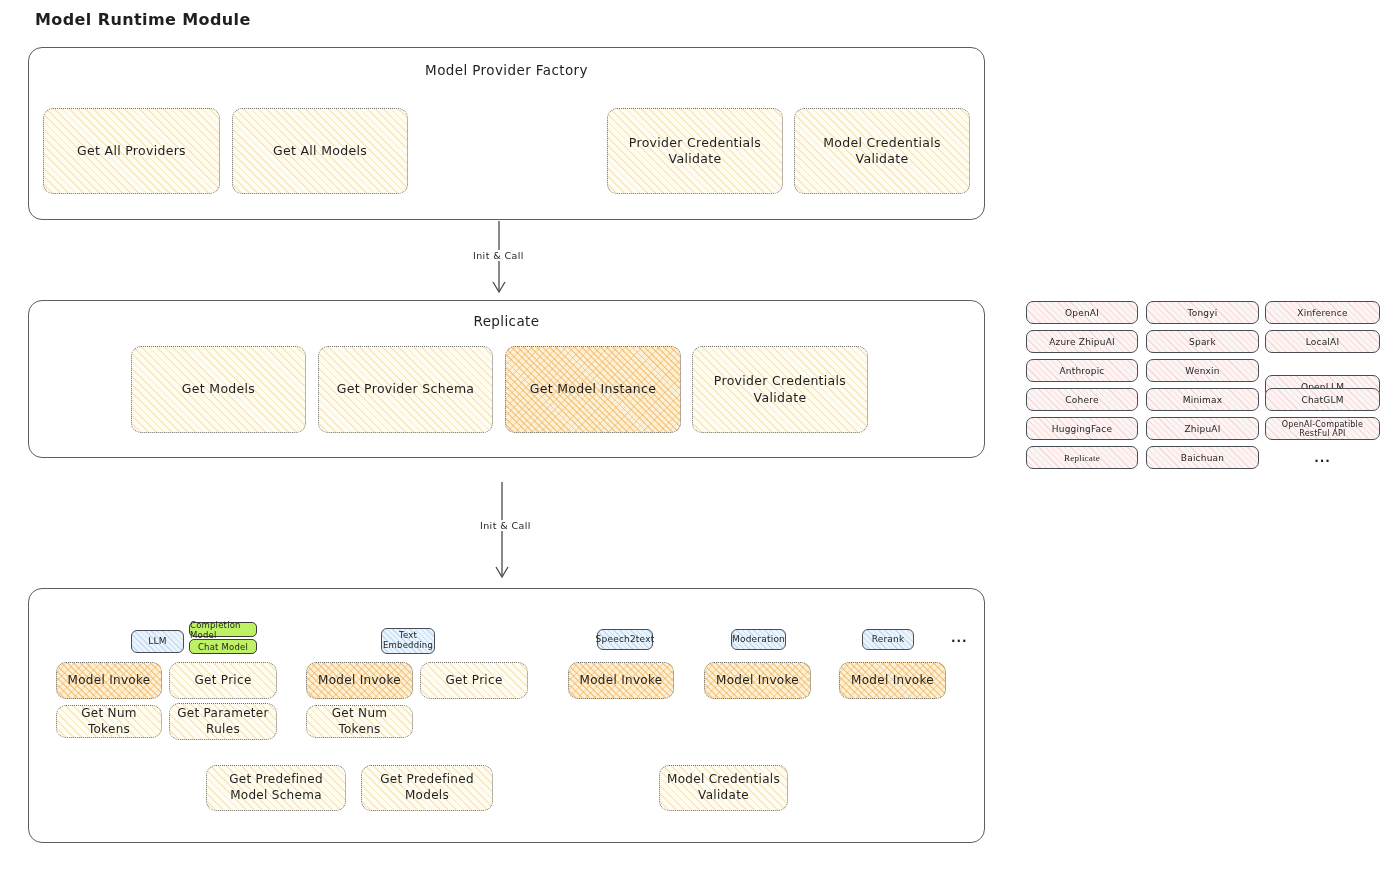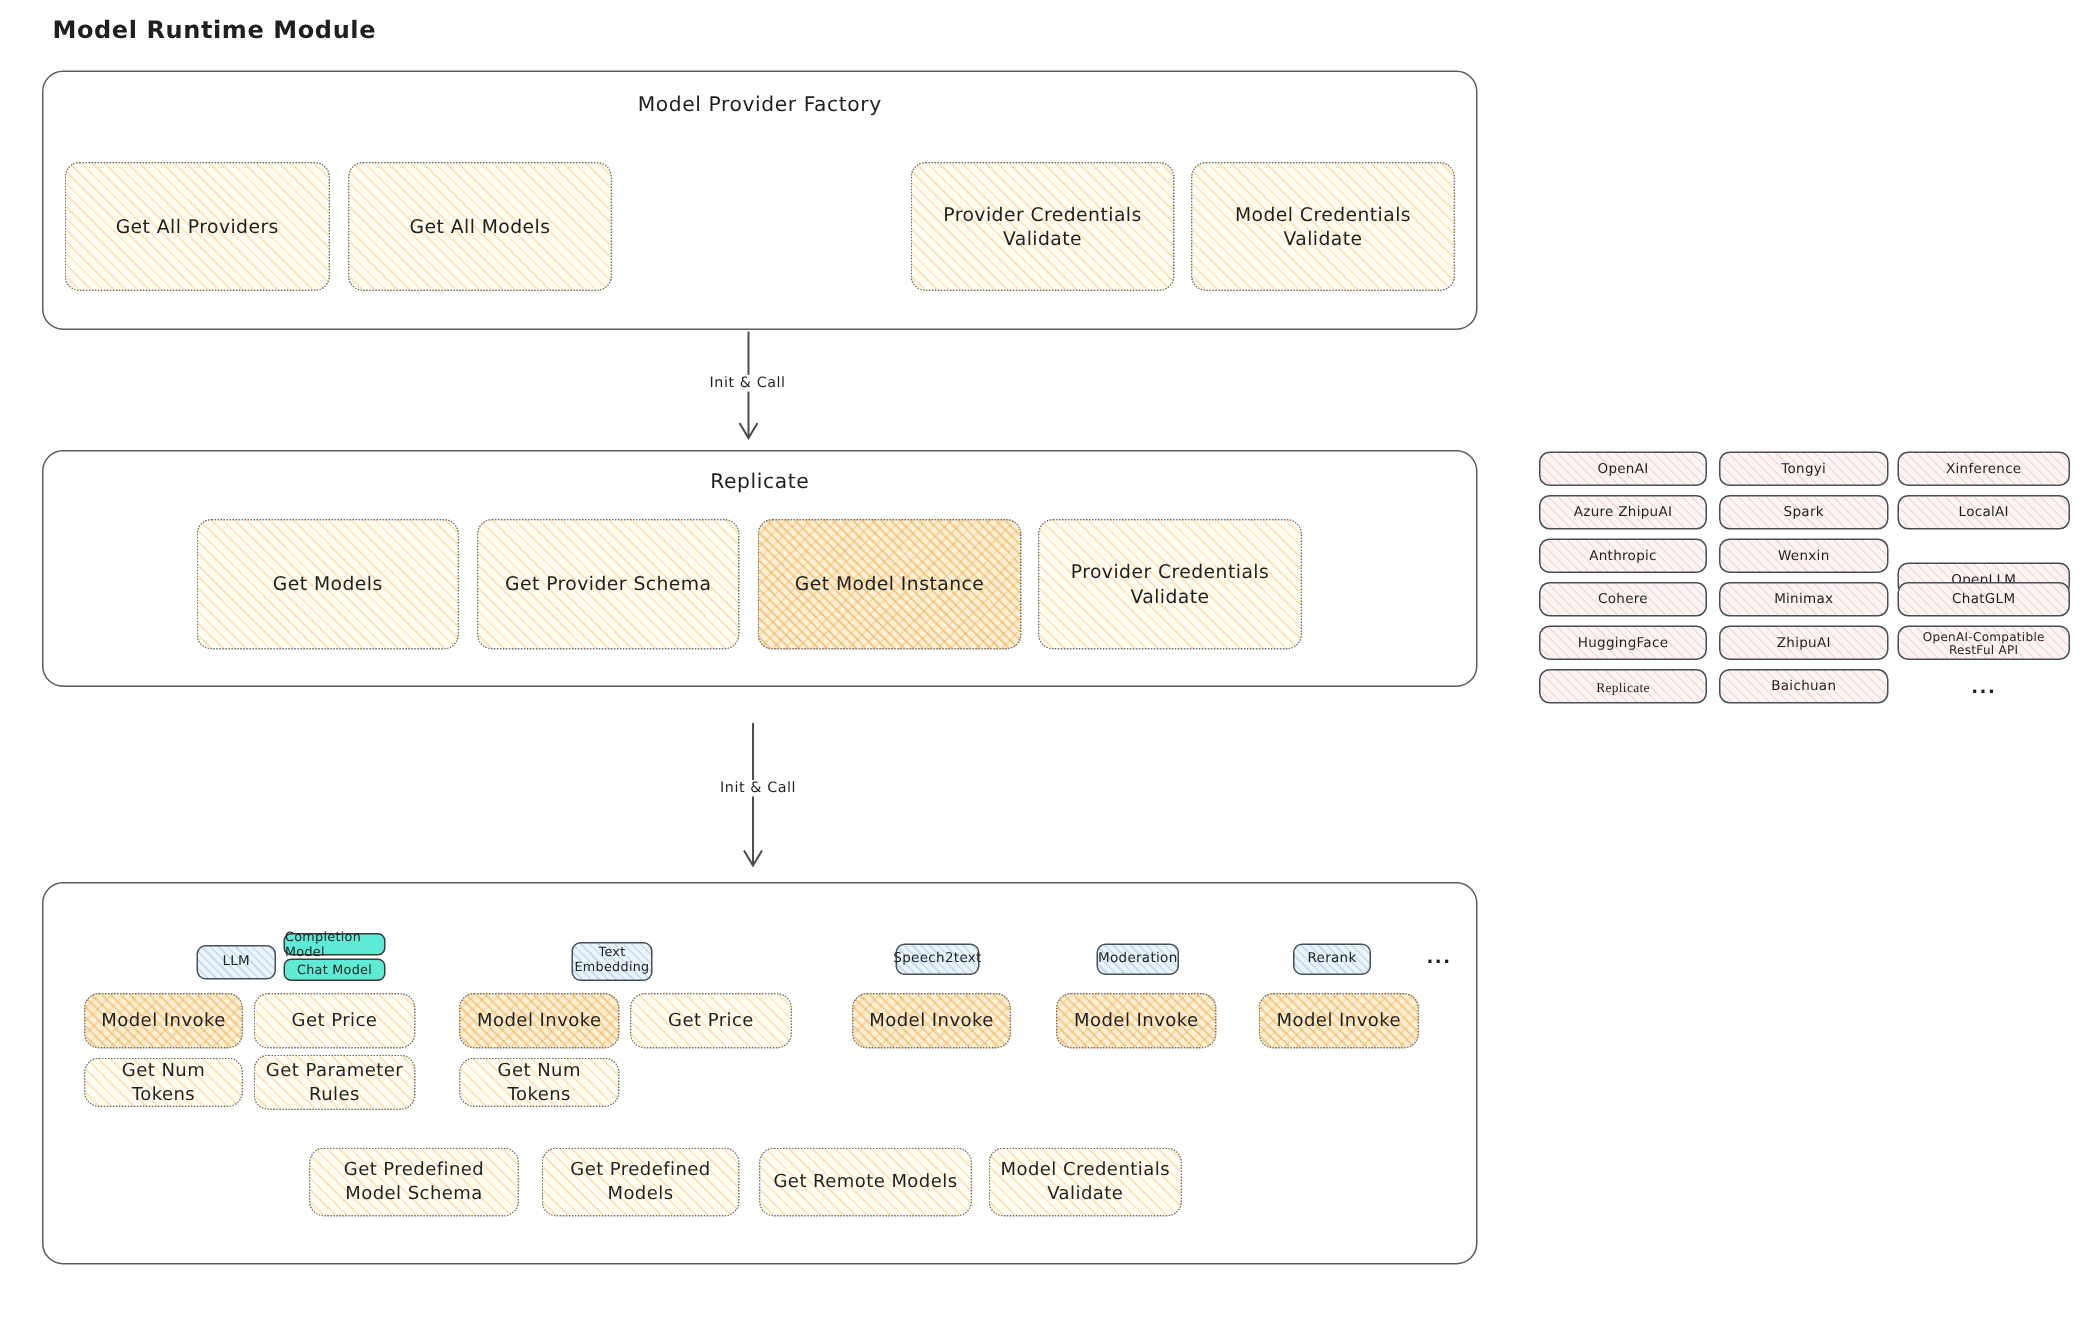--- a/index.html
+++ b/index.html
@@ -62,21 +62,21 @@
     position: absolute; display: flex; align-items: center; justify-content: center;
     text-align: center; font-size: 9px; line-height: 1.15; letter-spacing: .2px;
     border: 1.3px solid #474e55; border-radius: 6px; padding: 1px 3px;
     background:
       repeating-linear-gradient(45deg, rgba(116,170,221,.32) 0 1px, transparent 1px 4px),
       #ebf4fc;
   }
   .tab-white {
     position: absolute; display: flex; align-items: center; justify-content: center;
     font-size: 8.5px; letter-spacing: .2px;
-    border: 1.1px solid #3b3b3b; border-radius: 5px; background: #5eead4;
+    border: 1.1px solid #3b3b3b; border-radius: 5px; background: #bef264;
   }
   .tabs-more { position: absolute; font-size: 12px; font-weight: 700; letter-spacing: 1px; }
   
   .arrow-svg { position: absolute; overflow: visible; }
   .arrow-label {
     position: absolute; background: #fff; padding: 0 4px;
     font-size: 9.5px; letter-spacing: .4px;
   }
   .model-btn { font-size: 12px; }
 </style>
@@ -157,17 +157,16 @@
     <div class="btn orange model-btn" style="left:539px; top:73px; width:106px; height:37px;">Model Invoke</div>
     <div class="btn orange model-btn" style="left:675px; top:73px; width:107px; height:37px;">Model Invoke</div>
     <div class="btn orange model-btn" style="left:810px; top:73px; width:107px; height:37px;">Model Invoke</div>
 
     <div class="btn cream model-btn" style="left:27px;  top:116px; width:106px; height:33px;">Get Num Tokens</div>
     <div class="btn cream model-btn" style="left:140px; top:114px; width:108px; height:37px;">Get Parameter Rules</div>
     <div class="btn cream model-btn" style="left:277px; top:116px; width:107px; height:33px;">Get Num Tokens</div>
 
     <div class="btn cream model-btn" style="left:177px; top:176px; width:140px; height:46px;">Get Predefined Model Schema</div>
     <div class="btn cream model-btn" style="left:332px; top:176px; width:132px; height:46px;">Get Predefined Models</div>
-    <div class="btn cream model-btn" style="left:477px; top:176px; width:142px; height:46px;">Get Remote Models</div>
     <div class="btn cream model-btn" style="left:630px; top:176px; width:129px; height:46px;">Model Credentials Validate</div>
   </div>
 
 </div>
 
 </body></html>

